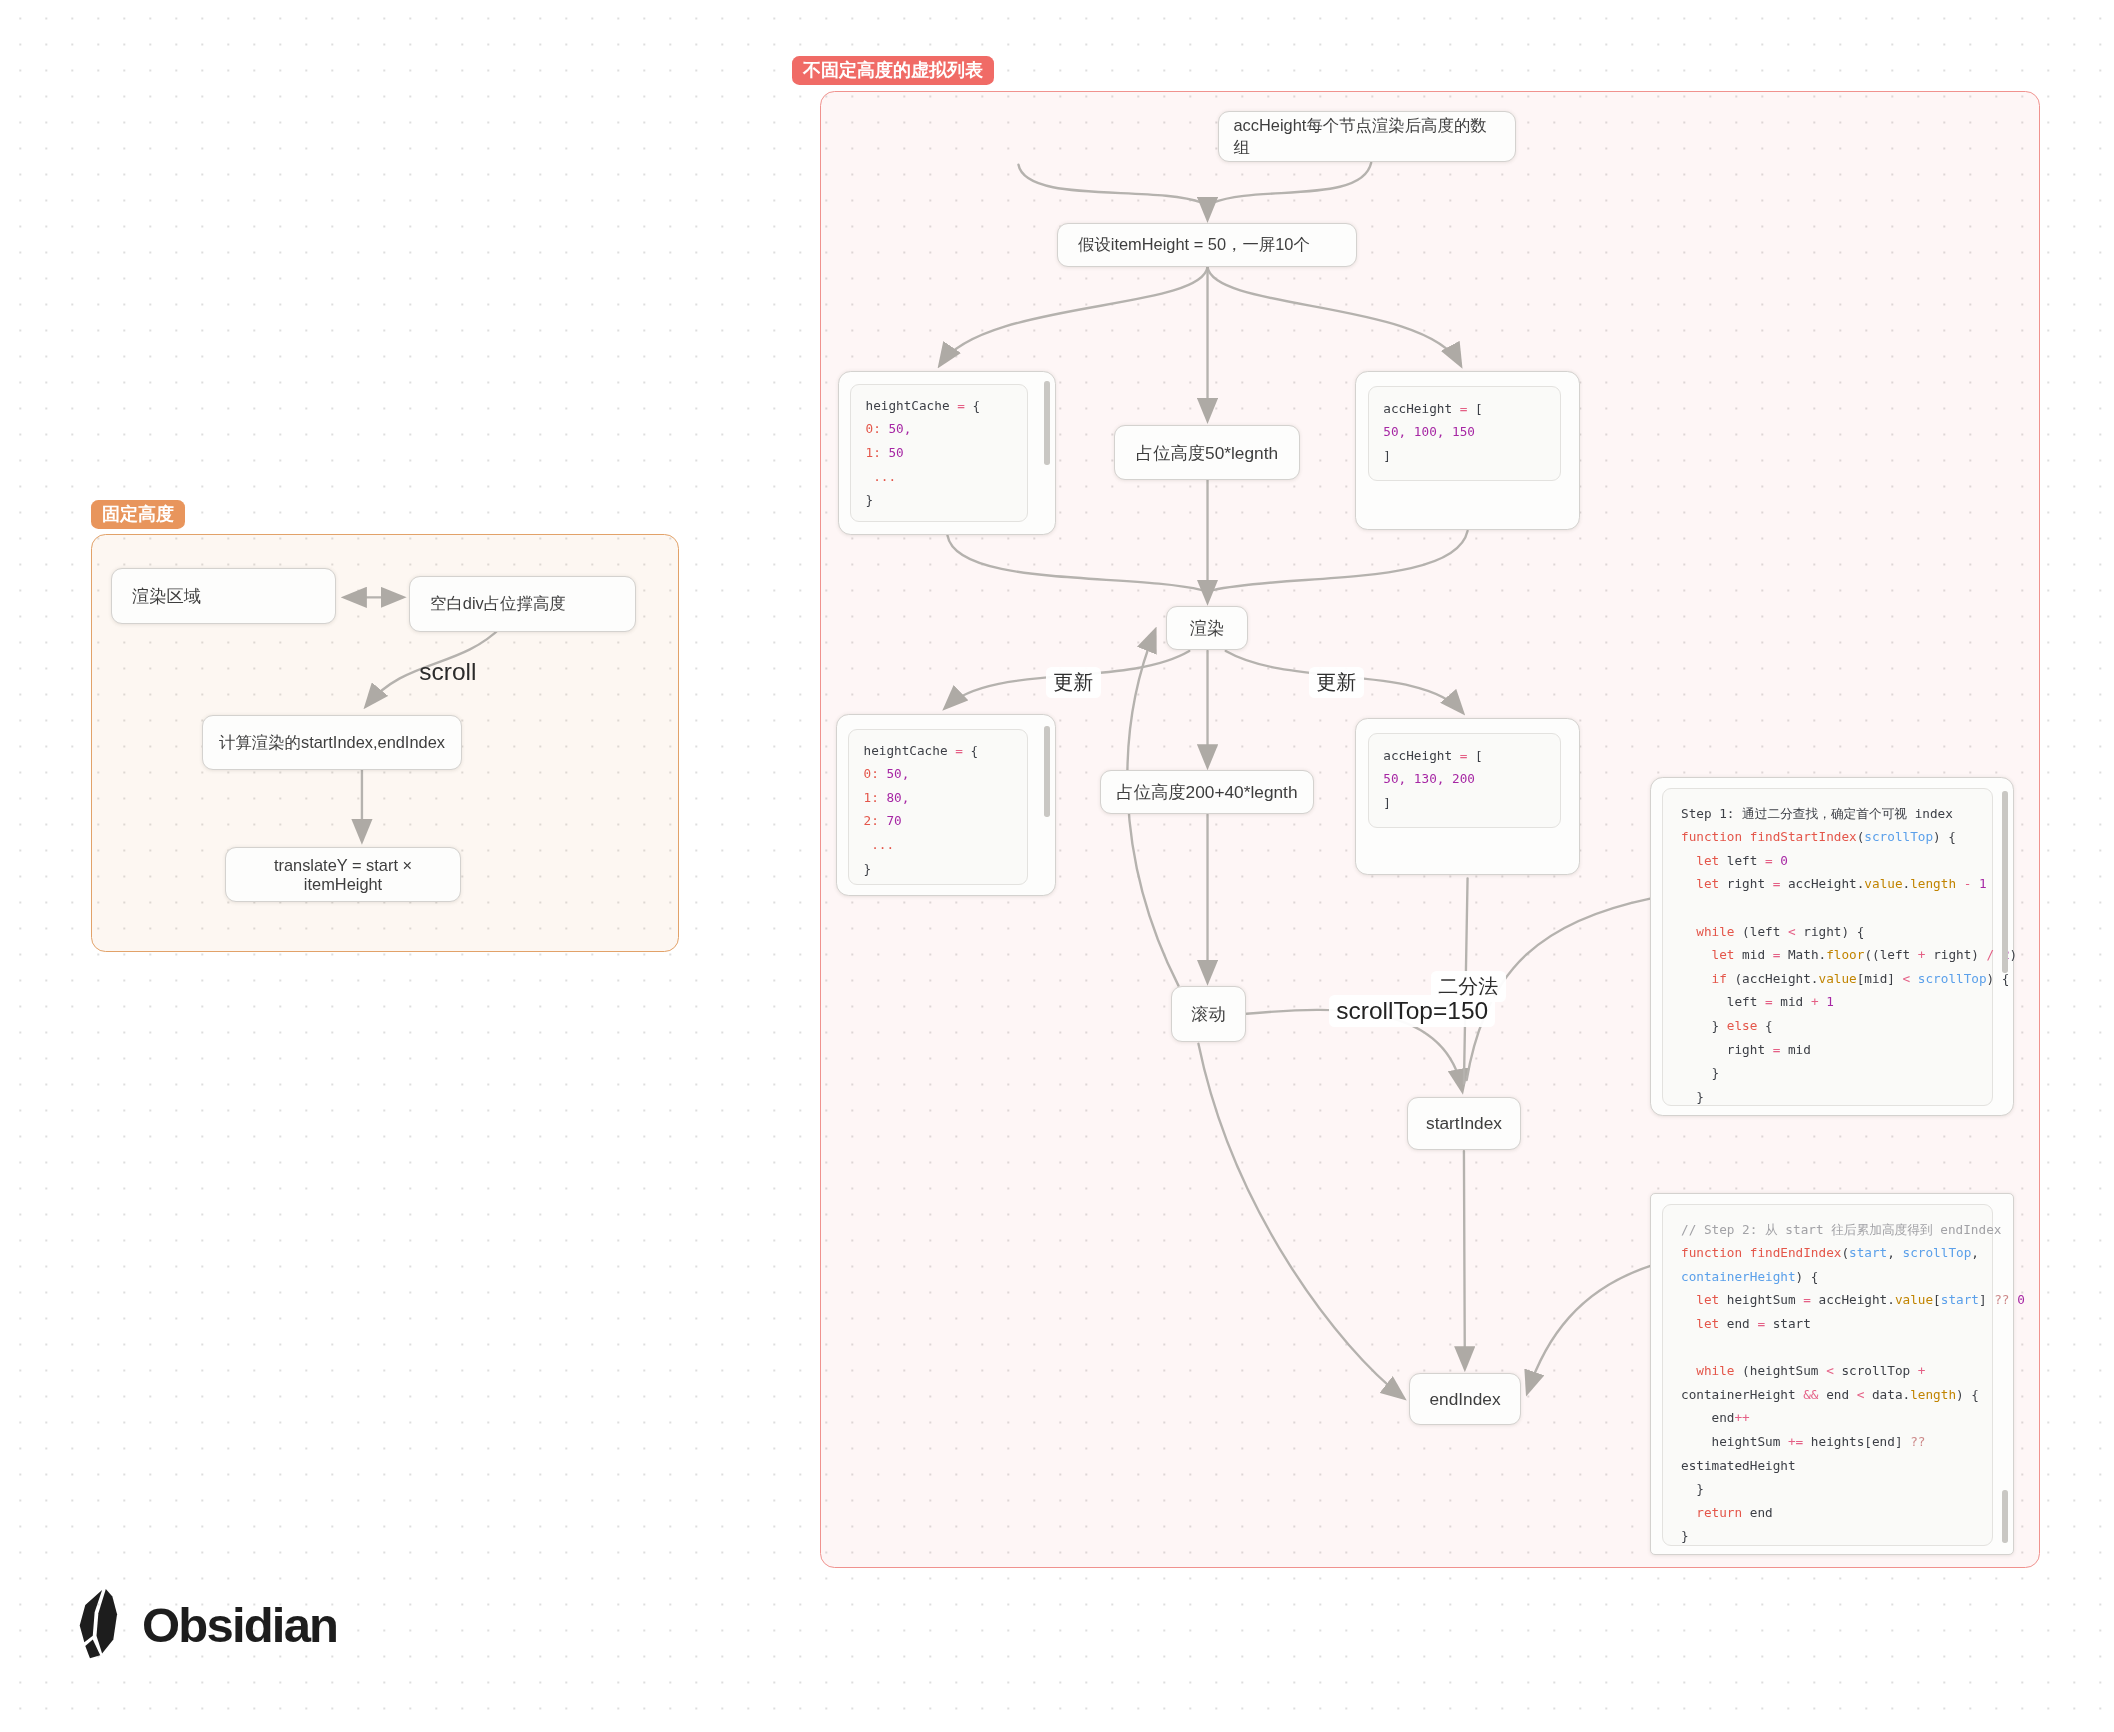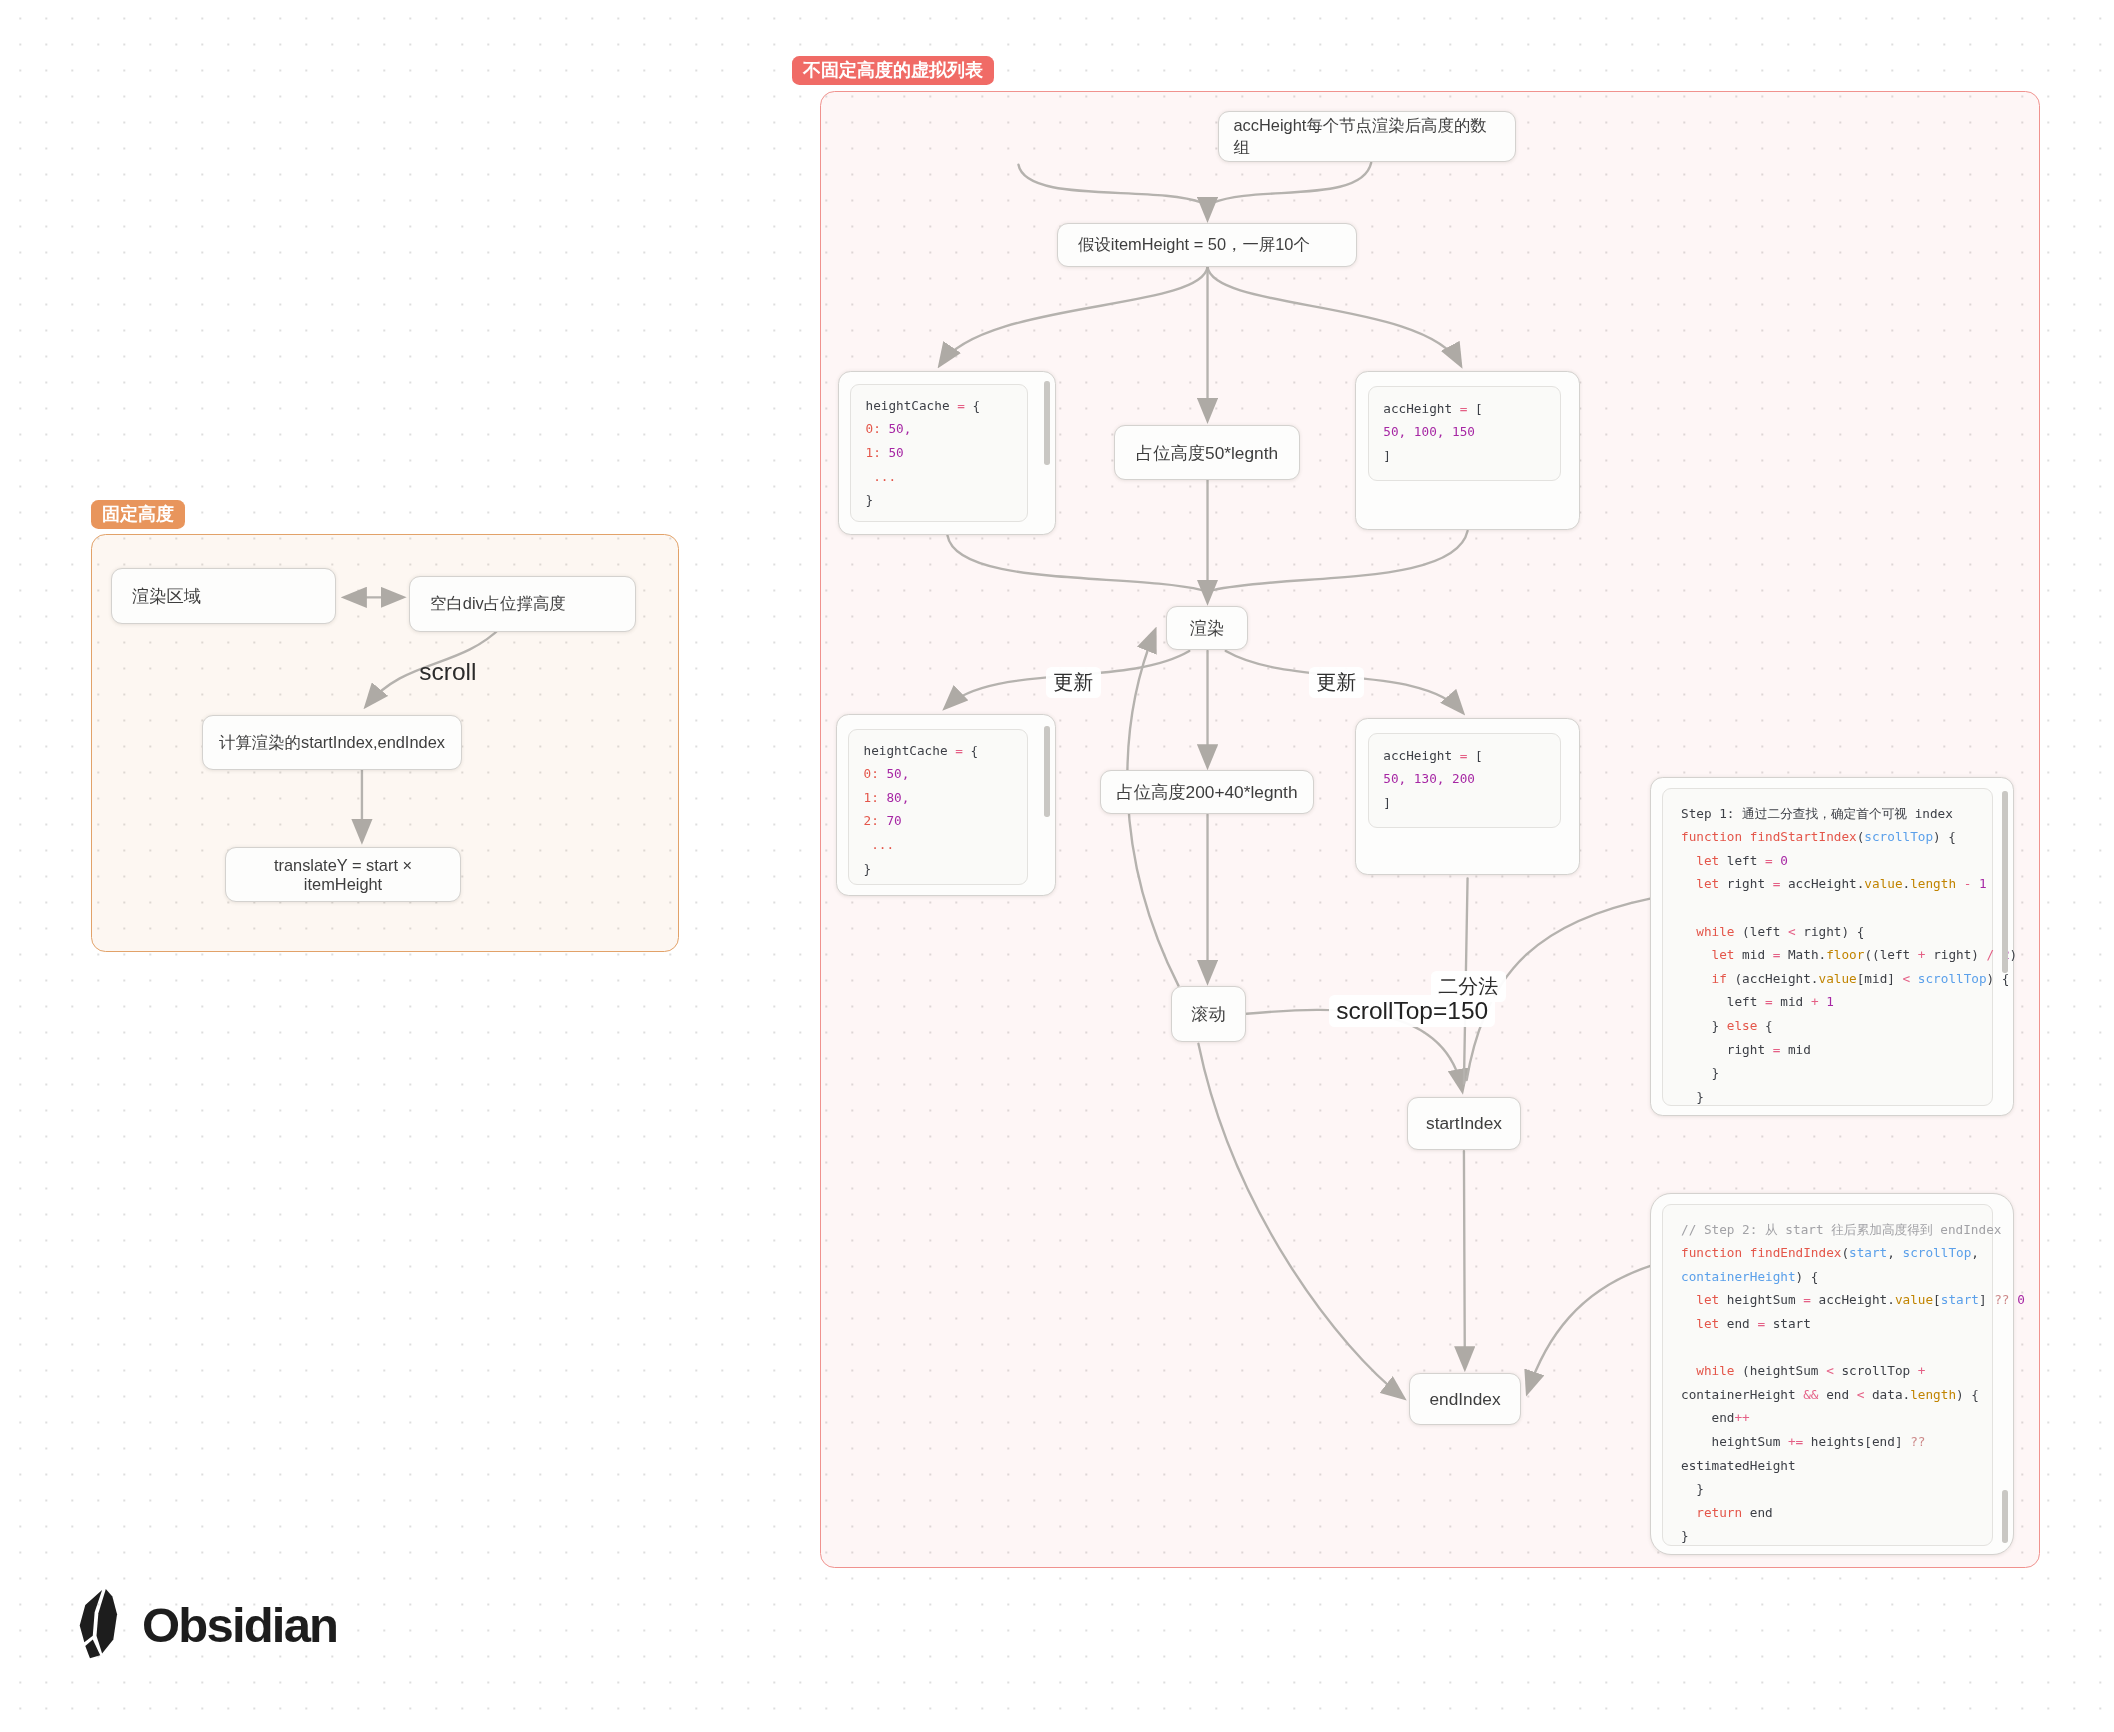--- a/index.html
+++ b/index.html
@@ -213,21 +213,21 @@
         <div class="cl"><span class="tok-p">    }</span></div>
         <div class="cl"><span class="tok-p">  }</span></div>
       </div>
     <div class="sb" style="left:351px;top:12.7px;height:182px;"></div>
   </div>
 
   <div class="node center" style="left:1409px;top:1373px;width:112px;height:52px;">
     <span>endIndex</span>
   </div>
 
-  <div class="node codewrap" style="left:1650px;top:1193px;width:364px;height:362px;border-radius:21px;">
+  <div class="node codewrap" style="left:1650px;top:1193px;width:364px;height:362px;border-radius:5px;">
     <div class="codecard" style="left:11px;top:10px;width:331px;height:342px;padding:12.7px 18px;">
         <div class="cl"><span class="tok-c">// Step 2: 从 start 往后累加高度得到 endIndex</span></div>
         <div class="cl"><span class="tok-k">function findEndIndex</span><span class="tok-p">(</span><span class="tok-v">start</span><span class="tok-p">, </span><span class="tok-v">scrollTop</span><span class="tok-p">,</span></div>
         <div class="cl"><span class="tok-v">containerHeight</span><span class="tok-p">) {</span></div>
         <div class="cl"><span class="tok-k">  let</span><span class="tok-p"> heightSum </span><span class="tok-o">=</span><span class="tok-p"> accHeight.</span><span class="tok-pr">value</span><span class="tok-p">[</span><span class="tok-v">start</span><span class="tok-p">] </span><span class="tok-q">??</span><span class="tok-n"> 0</span></div>
         <div class="cl"><span class="tok-k">  let</span><span class="tok-p"> end </span><span class="tok-o">=</span><span class="tok-p"> start</span></div>
         <div class="cl">&nbsp;</div>
         <div class="cl"><span class="tok-k">  while</span><span class="tok-p"> (heightSum </span><span class="tok-o">&lt;</span><span class="tok-p"> scrollTop </span><span class="tok-o">+</span></div>
         <div class="cl"><span class="tok-p">containerHeight </span><span class="tok-o">&amp;&amp;</span><span class="tok-p"> end </span><span class="tok-o">&lt;</span><span class="tok-p"> data.</span><span class="tok-pr">length</span><span class="tok-p">) {</span></div>
         <div class="cl"><span class="tok-p">    end</span><span class="tok-o">++</span></div>

